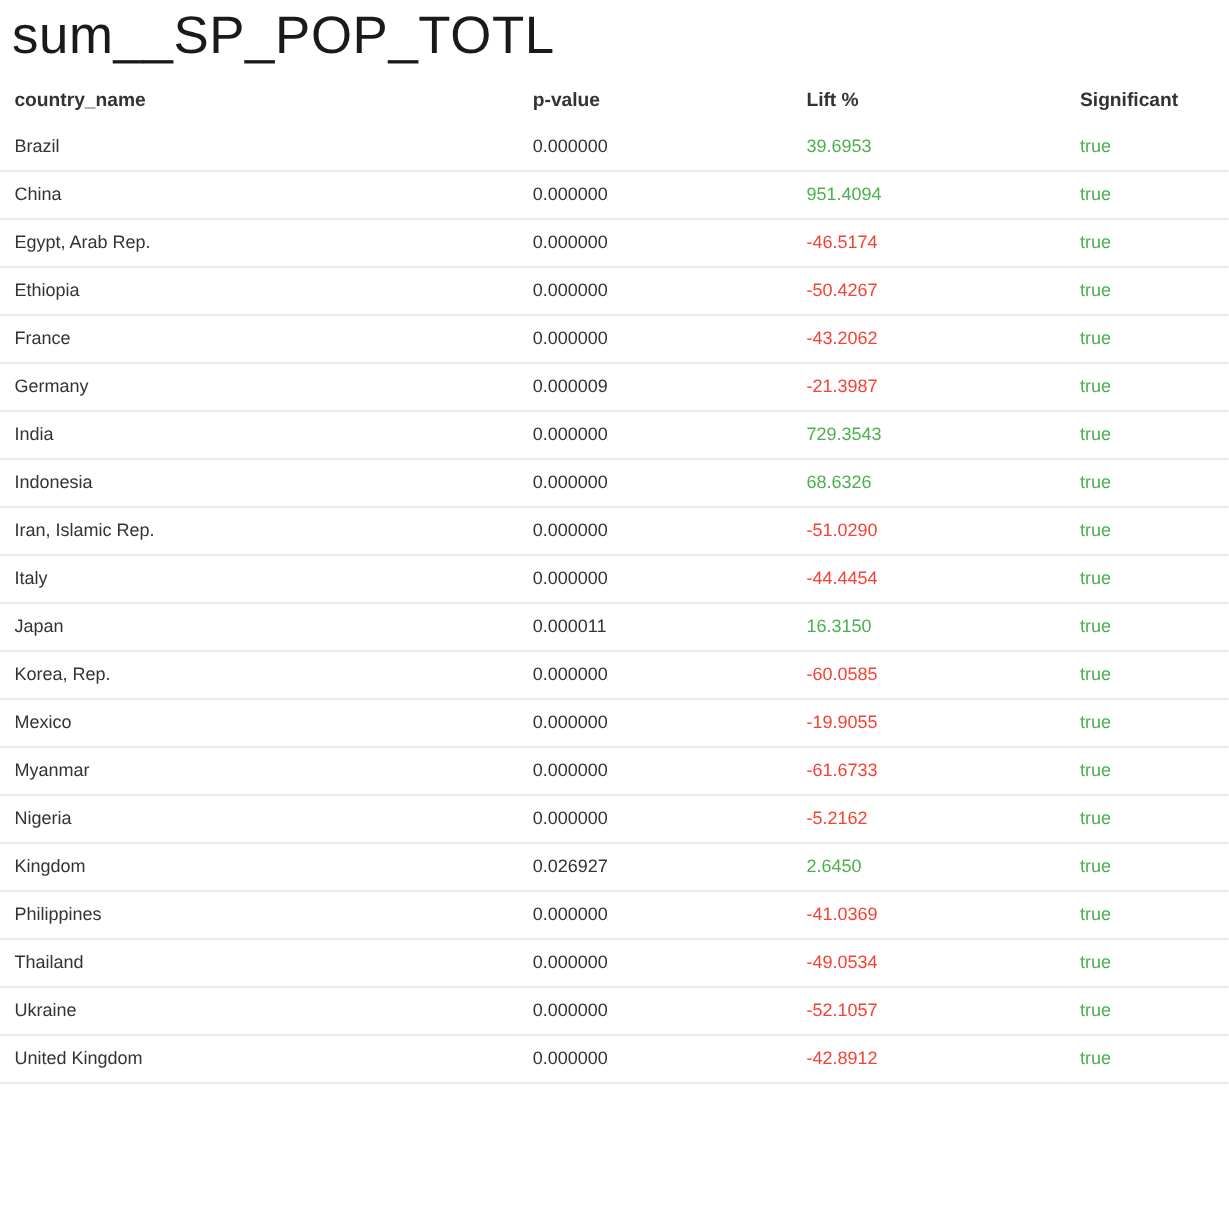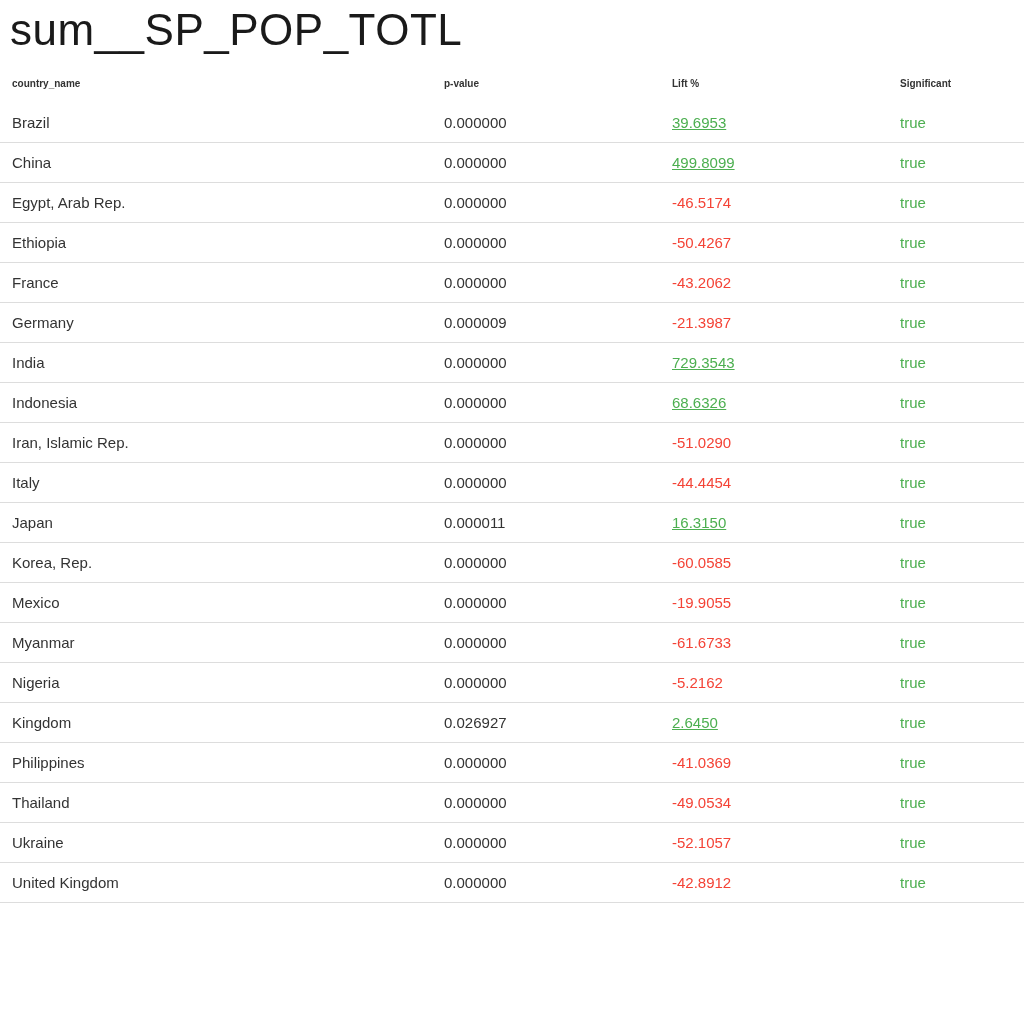--- a/index.html
+++ b/index.html
@@ -36,21 +36,21 @@
     width: 100%;
     border-collapse: collapse;
     table-layout: fixed;
   }
   col.c-country { width: 432px; }
   col.c-pvalue  { width: 228px; }
   col.c-lift    { width: 228px; }
   col.c-sig     { width: auto;  }
   thead th {
     text-align: left;
-    font-size: 10px;
+    font-size: 16px;
     font-weight: bold;
     color: var(--text);
     padding: 10px 12px;
     line-height: 19px;
     white-space: nowrap;
   }
   tbody td {
     font-size: 15px;
     line-height: 19px;
     padding: 10px 12px;
@@ -60,21 +60,21 @@
     overflow: hidden;
   }
   tr.control-row td {
     background: var(--control-row-bg);
   }
   a.control-link {
     color: var(--link);
     text-decoration: none;
     cursor: pointer;
   }
-  td.pos { color: var(--positive); text-decoration: underline; }
+  td.pos { color: var(--positive); }
   td.neg { color: var(--negative); }
   td.sig-true { color: var(--positive); }
 </style>
 </head>
 <body>
 
 <div class="page">
   <h1 class="page-title">sum__SP_POP_TOTL</h1>
 
   <table class="ttest-table">
@@ -95,21 +95,21 @@
     <tbody id="table-body">
         <tr>
           <td>Brazil</td>
           <td class="">0.000000</td>
           <td class="pos">39.6953</td>
           <td class="sig-true">true</td>
         </tr>
         <tr>
           <td>China</td>
           <td class="">0.000000</td>
-          <td class="pos">499.8099</td>
+          <td class="pos">951.4094</td>
           <td class="sig-true">true</td>
         </tr>
         <tr>
           <td>Egypt, Arab Rep.</td>
           <td class="">0.000000</td>
           <td class="neg">-46.5174</td>
           <td class="sig-true">true</td>
         </tr>
         <tr>
           <td>Ethiopia</td>

